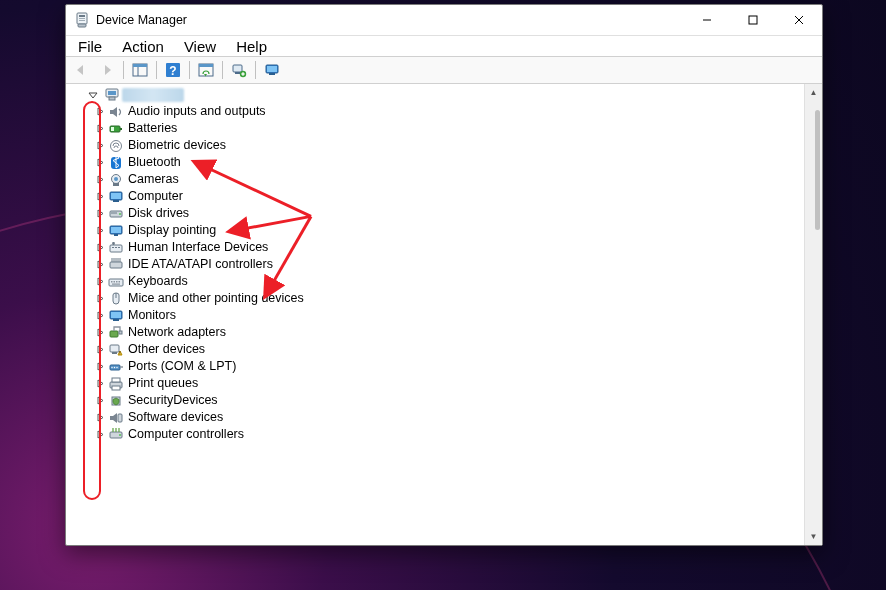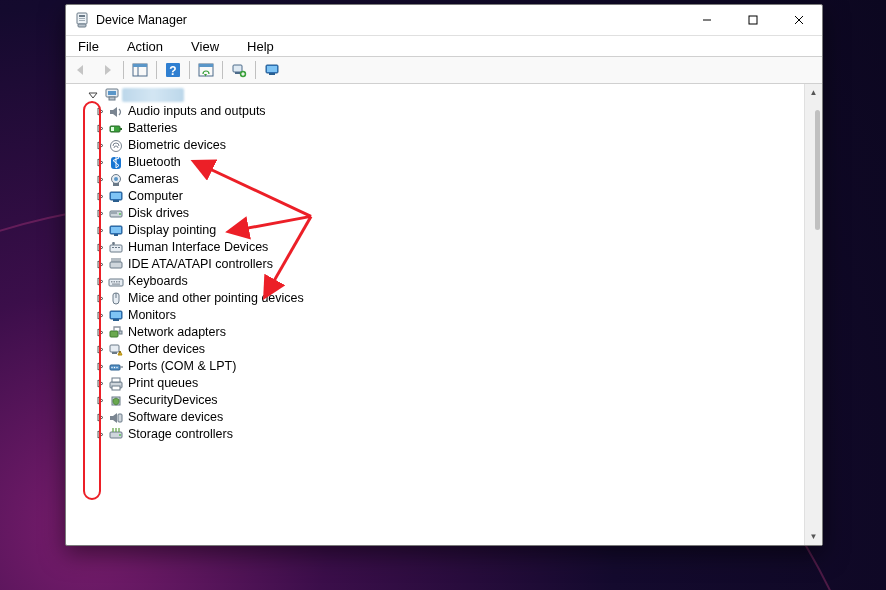--- a/index.html
+++ b/index.html
@@ -45,22 +45,22 @@
   }
   .title-text{flex:0 0 auto;font-size:12.5px;}
   .title-spacer{flex:1;}
   .win-ctrl{
     width:46px;height:30px;display:inline-flex;align-items:center;justify-content:center;
     font-family:"Segoe UI Symbol",sans-serif;font-size:10px;color:#000;
   }
 
   
   .menu-bar{
-    height:20px;display:flex;align-items:center;padding:0 4px;gap:12px;
-    font-size:13px;
+    height:20px;display:flex;align-items:center;padding:0 4px;gap:4px;
+    font-size:15px;
   }
   .menu-item{padding:2px 8px;}
 
   
   .toolbar{
     height:26px;display:flex;align-items:center;padding:0 2px;
     border-top:1px solid #d0d0d0;border-bottom:1px solid #d0d0d0;
     gap:0;
     background:#f9f9f9;
   }
@@ -547,21 +547,21 @@
       <span class="exp">
         <svg width="9" height="9" viewBox="0 0 9 9">
                   <path d="M2 1 L7 4.5 L2 8 Z" fill="none" stroke="#5a5a5a" stroke-width="1"></path>
                 </svg>
       </span>
       <span class="dev-icon">
         <svg width="16" height="16" viewBox="0 0 16 16">
                   <use href="#ic-storage"></use>
                 </svg>
       </span>
-      <span class="label">Storage controllers</span>
+      <span class="label">Computer controllers</span>
     </div>
           </li>
         </ul>
     </div>
 
     <div class="scrollbar">
       <div class="scrollbar-arrow up">▲</div>
       <div class="scrollbar-thumb"></div>
       <div class="scrollbar-arrow down">▼</div>
     </div>

